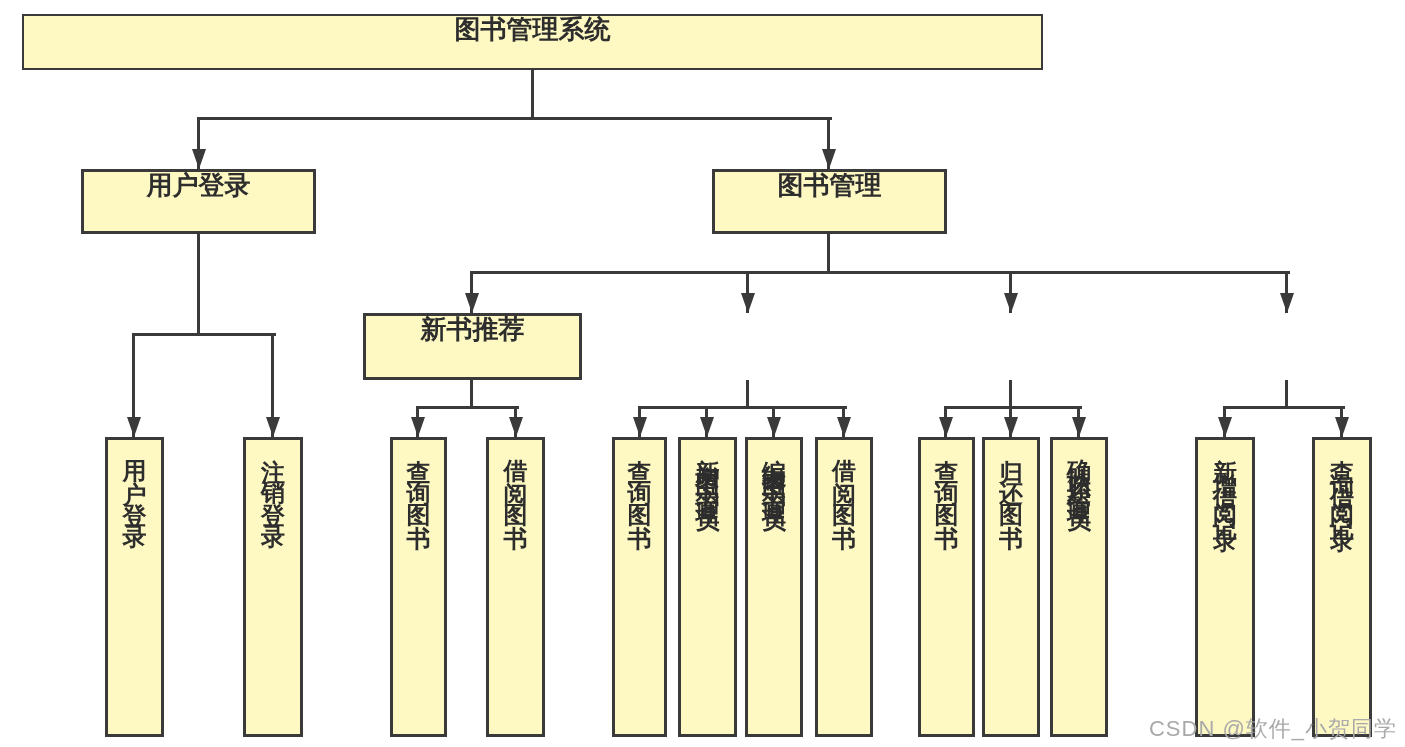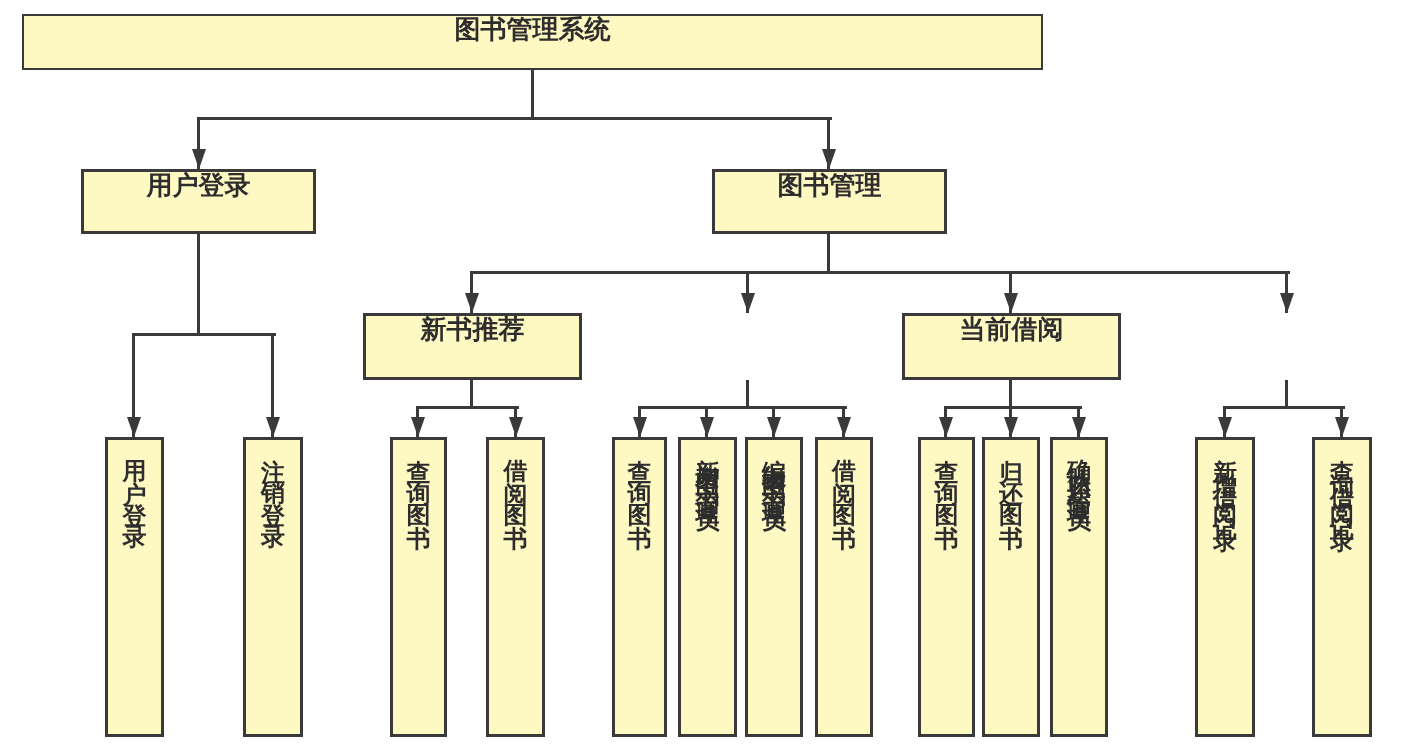--- a/index.html
+++ b/index.html
@@ -67,23 +67,20 @@
 
   <div class="box" style="left:81px;top:169px;width:235px;height:65px;">
     <span>用户登录</span>
   </div>
   <div class="box" style="left:712px;top:169px;width:235px;height:65px;">
     <span>图书管理</span>
   </div>
 
   <div class="box" style="left:363px;top:313px;width:219px;height:67px;">
     <span>新书推荐</span>
-  </div>
-  <div class="box" style="left:902px;top:313px;width:219px;height:67px;">
-    <span>当前借阅</span>
   </div>
 
   <div class="box leaf" style="left:105px;width:59px;">
     <span class="vlabel chars4">用户登录</span>
   </div>
   <div class="box leaf" style="left:243px;width:60px;">
     <span class="vlabel chars4">注销登录</span>
   </div>
 
   <div class="box leaf" style="left:390px;width:57px;">
@@ -175,14 +172,15 @@
   <div class="vline" style="left:1077px;top:406px;height:31px;"></div>
   <div class="arrow" style="left:1072px;top:417px;"></div>
 
   <div class="vline" style="left:1285px;top:380px;height:28px;"></div>
   <div class="hline" style="left:1223px;top:406px;width:122px;"></div>
   <div class="vline" style="left:1223px;top:406px;height:31px;"></div>
   <div class="arrow" style="left:1218px;top:417px;"></div>
   <div class="vline" style="left:1340px;top:406px;height:31px;"></div>
   <div class="arrow" style="left:1335px;top:417px;"></div>
 
+  <div class="watermark">CSDN @软件_小贺同学</div>
 
 </div>
 
 </body></html>

